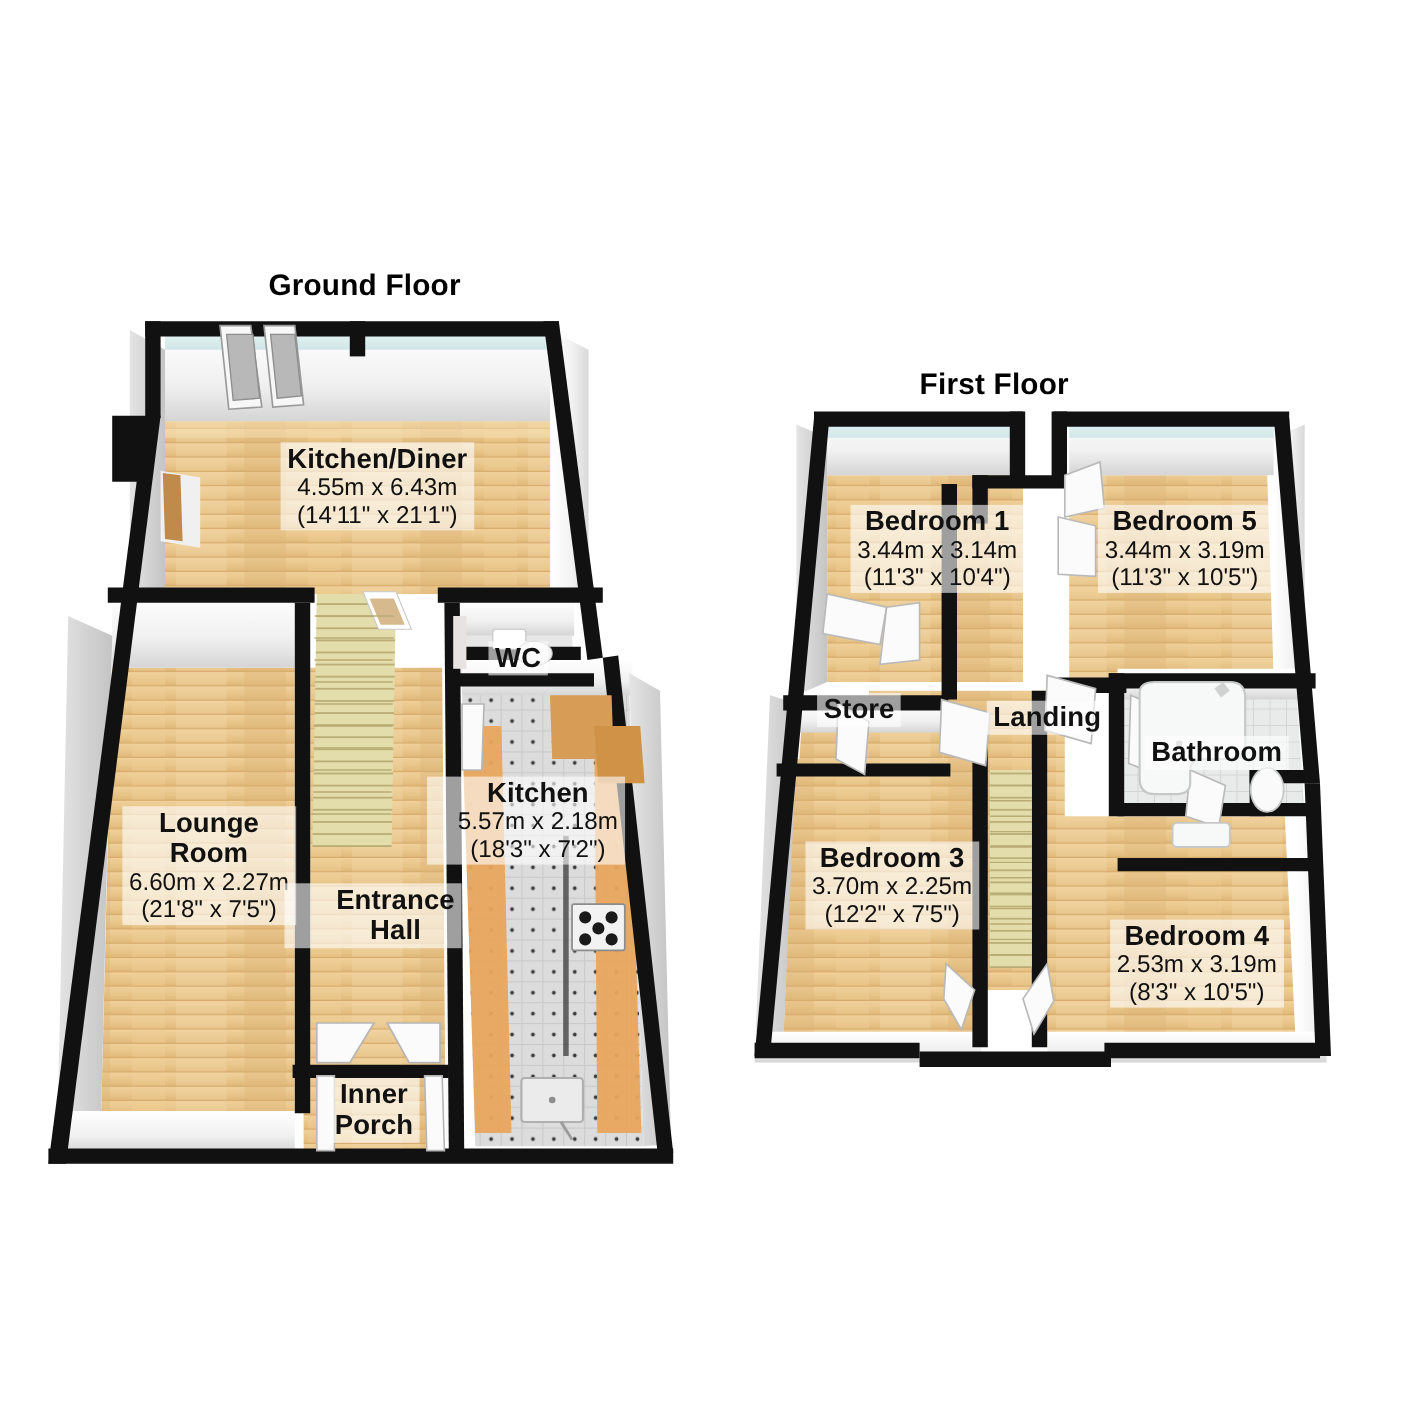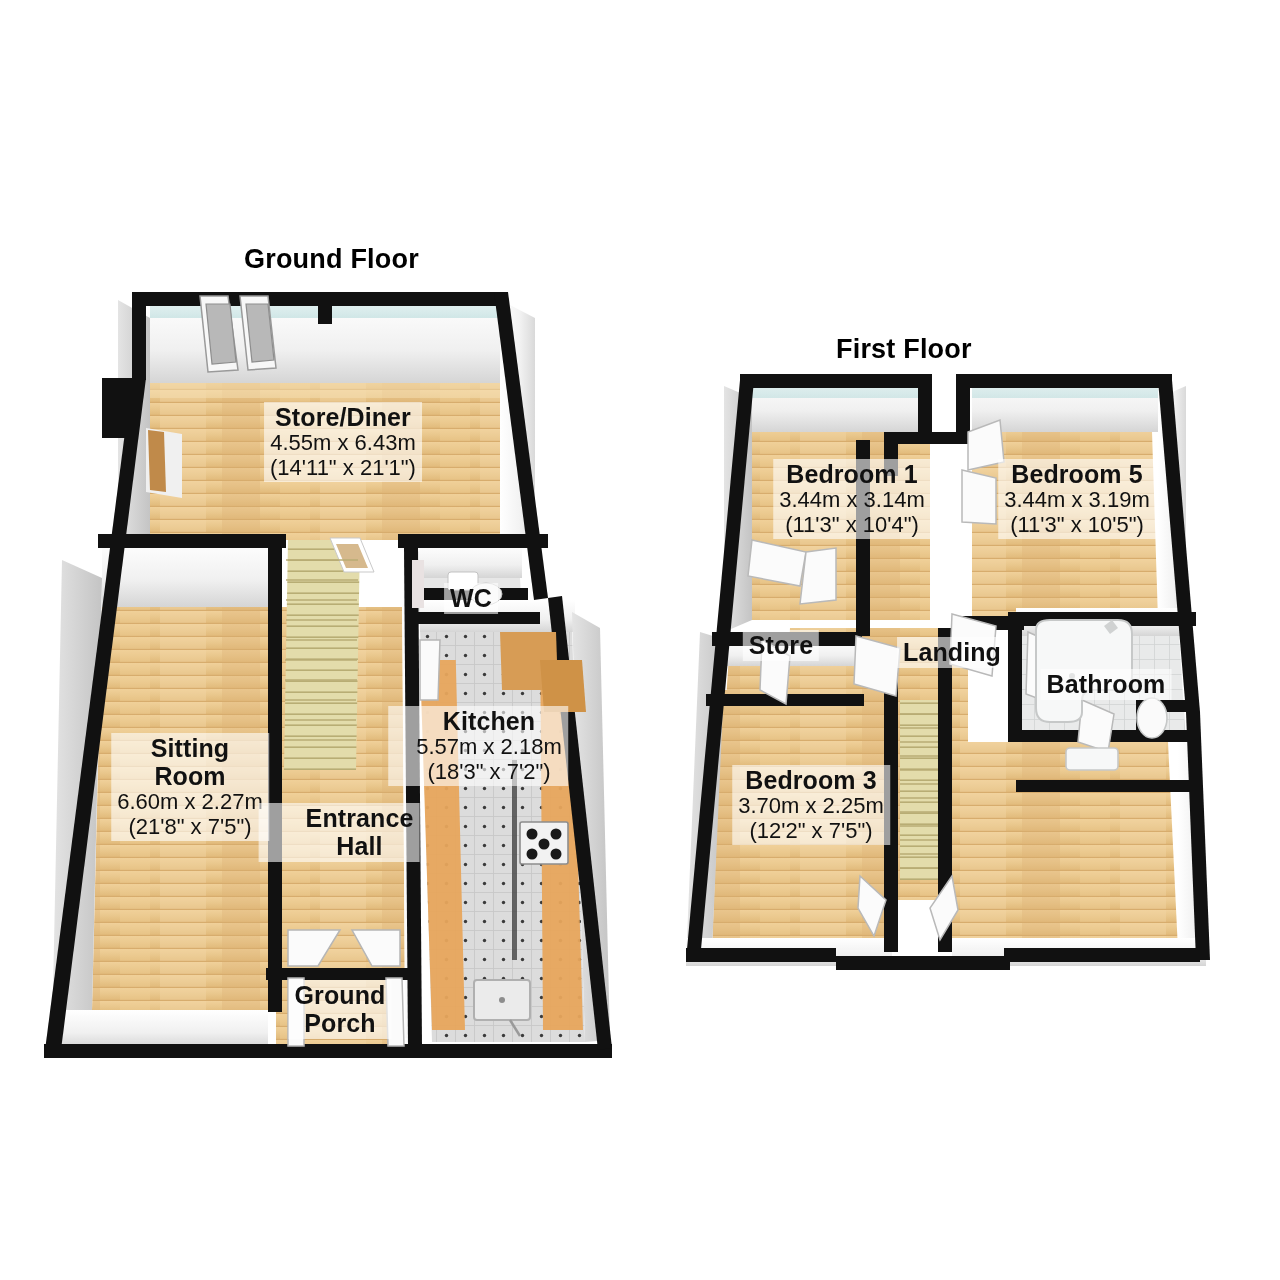--- a/index.html
+++ b/index.html
@@ -387,45 +387,45 @@
         <rect x="1066" y="748" width="52" height="22" rx="4" fill="#f7f8f8" stroke="#c6c8c8" stroke-width="1.6"></rect>
       </g>
     </g>
   </svg>
 
   <div id="ground-floor-title" class="floor-title">Ground Floor</div>
 
   <div id="first-floor-title" class="floor-title">First Floor</div>
 
   <div class="room-label" style="left:343px; top:402px;">
-    <span class="rl-name">Store/Diner</span>
+    <span class="rl-name">Kitchen/Diner</span>
     <span class="rl-metric">4.55m x 6.43m</span>
     <span class="rl-imperial">(14'11" x 21'1")</span>
   </div>
 
   <div class="room-label" style="left:190px; top:733px;">
-    <span class="rl-name two-line">Sitting
+    <span class="rl-name two-line">Lounge
 Room</span>
     <span class="rl-metric">6.60m x 2.27m</span>
     <span class="rl-imperial">(21'8" x 7'5")</span>
   </div>
 
   <div class="room-label" style="left:478px; top:706px;padding-left:28px;">
     <span class="rl-name">Kitchen</span>
     <span class="rl-metric">5.57m x 2.18m</span>
     <span class="rl-imperial">(18'3" x 7'2")</span>
   </div>
 
   <div class="room-label" style="left:339px; top:803px;padding-left:47px;">
     <span class="rl-name two-line">Entrance
 Hall</span>
   </div>
 
   <div class="room-label" style="left:340px; top:980px;">
-    <span class="rl-name two-line">Ground
+    <span class="rl-name two-line">Inner
 Porch</span>
   </div>
 
   <div class="room-label" style="left:471px; top:583px;">
     <span class="rl-name">WC</span>
   </div>
 
   <div class="room-label" style="left:852px; top:459px;">
     <span class="rl-name">Bedroom 1</span>
     <span class="rl-metric">3.44m x 3.14m</span>
@@ -437,20 +437,25 @@
     <span class="rl-metric">3.44m x 3.19m</span>
     <span class="rl-imperial">(11'3" x 10'5")</span>
   </div>
 
   <div class="room-label" style="left:811px; top:765px;">
     <span class="rl-name">Bedroom 3</span>
     <span class="rl-metric">3.70m x 2.25m</span>
     <span class="rl-imperial">(12'2" x 7'5")</span>
   </div>
 
+  <div class="room-label" style="left:1088px; top:836px;">
+    <span class="rl-name">Bedroom 4</span>
+    <span class="rl-metric">2.53m x 3.19m</span>
+    <span class="rl-imperial">(8'3" x 10'5")</span>
+  </div>
 
   <div class="room-label" style="left:781px; top:630px;text-align:center;">
     <span class="rl-name">Store</span>
   </div>
 
   <div class="room-label" style="left:952px; top:637px;">
     <span class="rl-name">Landing</span>
   </div>
 
   <div class="room-label" style="left:1106px; top:669px;">

